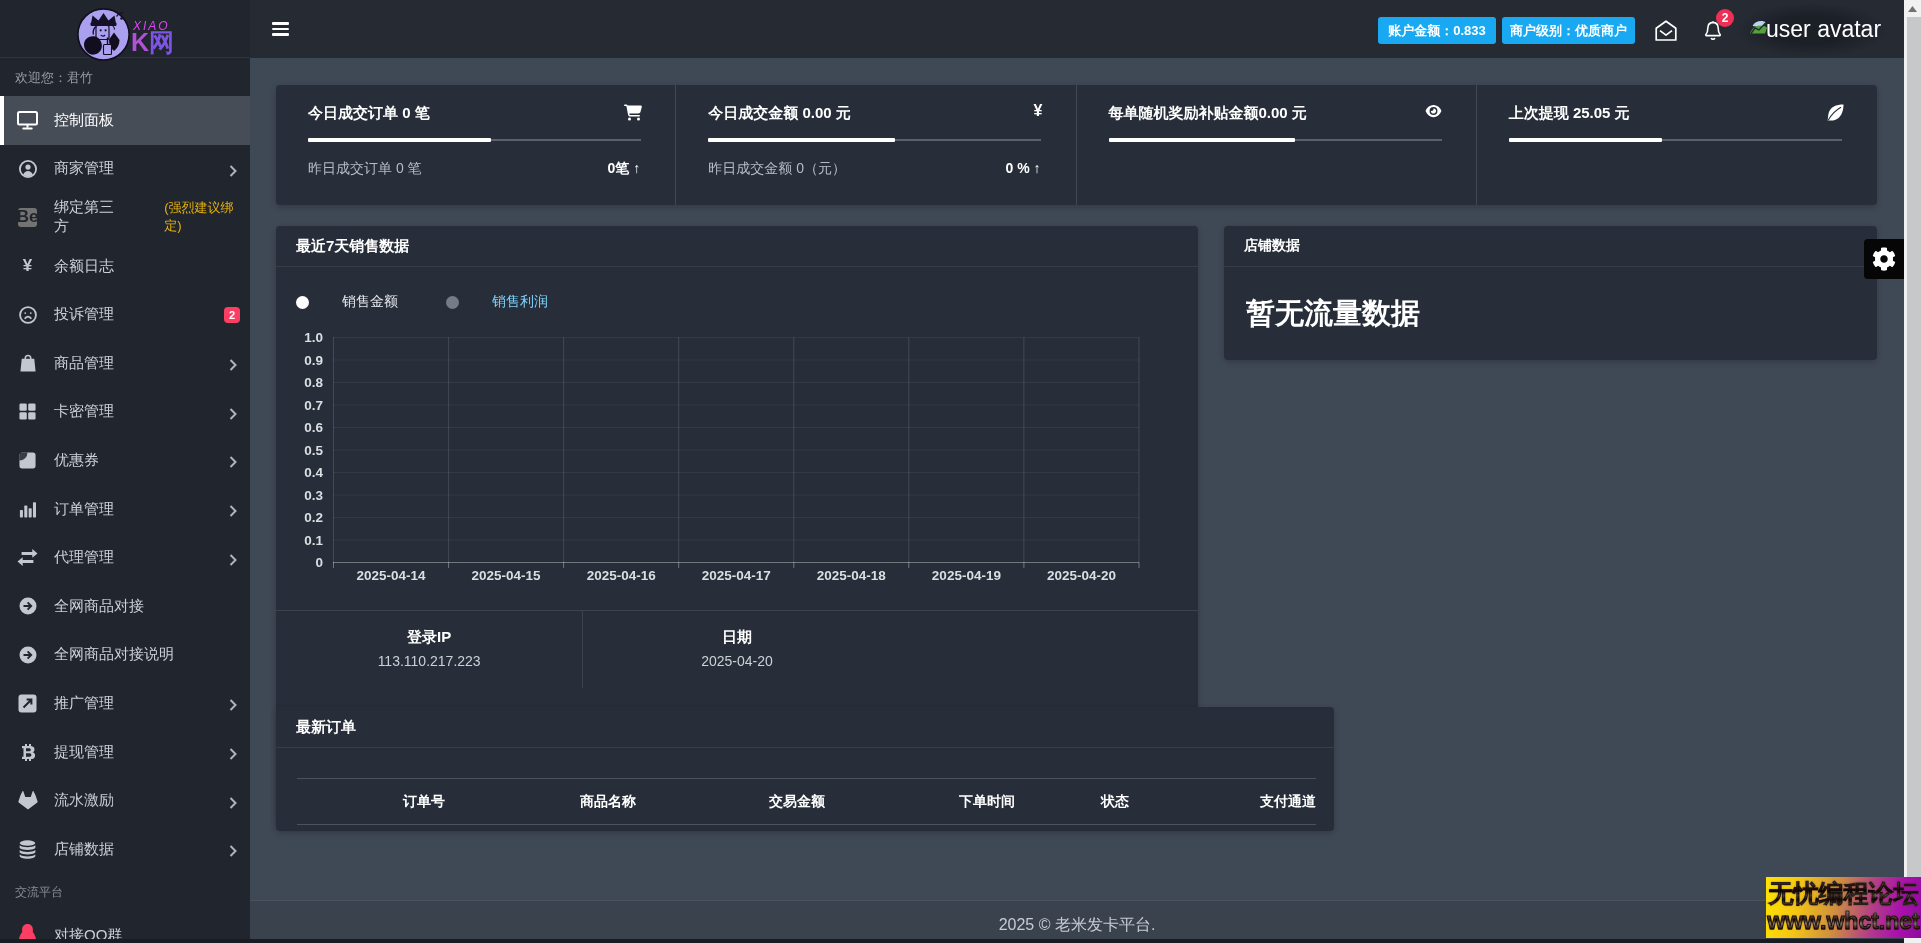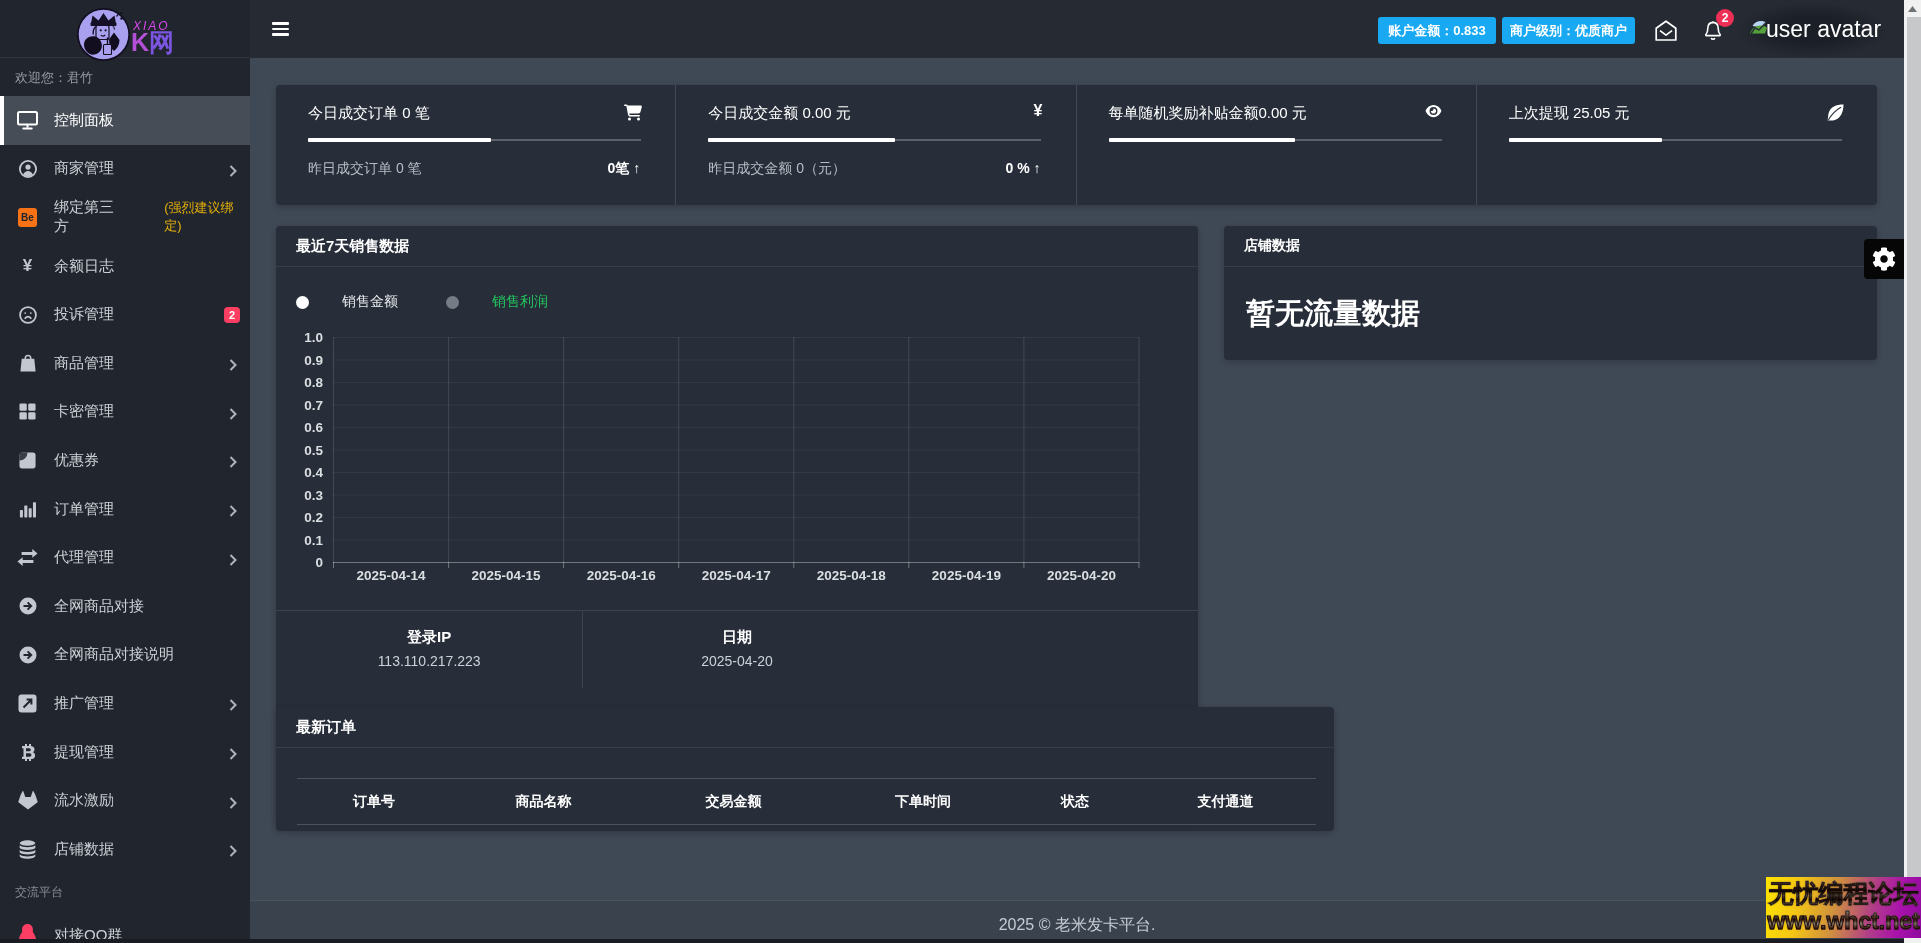--- a/index.html
+++ b/index.html
@@ -32,21 +32,21 @@
 #avatar-text{position:absolute;left:1516px;top:16px;color:#fff;font-size:23px;white-space:nowrap;}
 #brokenimg{position:absolute;left:1499px;top:20px;}
 #bellbadge{position:absolute;left:1466px;top:9px;width:18px;height:18px;border-radius:50%;background:#ee3056;color:#fff;font-size:12px;font-weight:bold;display:flex;align-items:center;justify-content:center;}
 
 .card{position:absolute;background:#272e39;border-radius:4px;box-shadow:0 2px 6px rgba(0,0,0,.2);}
 .card-h{height:41px;border-bottom:1px solid rgba(255,255,255,.08);display:flex;align-items:center;padding-left:20px;color:#fff;font-size:15px;font-weight:bold;}
 
 #stats{left:276px;top:85px;width:1601px;height:120px;display:flex;}
 .scol{width:400.25px;position:relative;border-right:1px solid rgba(255,255,255,.13);}
 .scol:last-child{border-right:none;}
-.stitle{position:absolute;left:32px;top:105px;color:#fff;font-size:15px;font-weight:normal;white-space:nowrap;}
+.stitle{position:absolute;left:32px;top:105px;color:#fff;font-size:15px;font-weight:bold;white-space:nowrap;}
 .sicon{position:absolute;right:33px;top:103px;color:#fff;}
 .sbar{position:absolute;left:32px;top:-31px;width:333px;height:2px;background:rgba(255,255,255,.25);}
 .sbar i{position:absolute;left:0;top:-1px;height:4px;background:#fff;display:block;border-radius:1px;}
 .srow2l{position:absolute;left:32px;top:75px;color:#b6bcc4;font-size:14px;}
 .srow2r{position:absolute;right:35px;top:75px;color:#fff;font-size:14px;font-weight:bold;}
 .stitle,.sicon{top:19px;}
 .sbar{top:54px;}
 
 #chartcard{left:276px;top:226px;width:922px;height:598px;}
 #legend{position:absolute;left:20px;top:66px;height:20px;display:flex;align-items:center;font-size:14px;gap:24px;}
@@ -56,21 +56,21 @@
 .icol{width:307.3px;border-right:1px solid rgba(255,255,255,.1);text-align:center;padding-top:17px;}
 .icol:last-child{border-right:none;}
 .icol h4{color:#fff;font-size:15px;font-weight:bold;margin-bottom:6px;}
 .icol .iv{color:#ccd1d7;font-size:14px;}
 
 #shopcard{left:1224px;top:226px;width:653px;height:134px;}
 #noflow{position:absolute;left:22px;top:68px;color:#fff;font-size:29px;font-weight:bold;}
 
 #orderscard{left:276px;top:707px;width:1058px;height:124px;}
 #otable{position:absolute;left:21px;top:71px;width:1019px;border-collapse:collapse;}
-#otable th{border-top:1px solid rgba(255,255,255,.18);border-bottom:1px solid rgba(255,255,255,.18);color:#fff;font-size:14px;font-weight:bold;text-align:center;height:46px;padding-left:6px;}
+#otable th{border-top:1px solid rgba(255,255,255,.18);border-bottom:1px solid rgba(255,255,255,.18);color:#fff;font-size:14px;font-weight:bold;text-align:right;height:46px;padding-left:6px;}
 
 #footer{position:absolute;left:250px;top:900px;width:1654px;height:43px;background:#3a424e;border-top:1px solid rgba(255,255,255,.09);display:flex;align-items:center;justify-content:center;color:#c6ccd4;font-size:16px;padding-top:6px;}
 
 #gear{position:absolute;left:1864px;top:239px;width:40px;height:40px;background:#060606;border-radius:4px 0 0 4px;display:flex;align-items:center;justify-content:center;z-index:40;}
 
 #sbarTrack{position:absolute;right:0;top:0;width:17px;height:943px;background:#f1f1f1;z-index:50;}
 #sbarThumb{position:absolute;right:0;top:17px;width:14px;height:888px;background:#c6c8ca;}
 #sbarUp{position:absolute;right:0;top:0;width:17px;height:17px;background:#f1f1f1;display:flex;align-items:center;justify-content:center;}
 
 #wm{position:absolute;left:1766px;top:877px;width:155px;height:61px;z-index:60;background:linear-gradient(100deg,#ffe400 0%,#f4c515 22%,#cf8f3f 45%,#b13d88 68%,#a911ac 85%,#8d0b9c 100%);text-align:center;color:#2b130b;}
@@ -115,21 +115,21 @@
     <div class="mitem"><span class="mi">
           <svg width="18" height="18" viewBox="0 0 20 20">
             <circle cx="10" cy="10" r="9" fill="none" stroke="#c3c8d0" stroke-width="2"></circle>
             <circle cx="10" cy="7.8" r="2.9" fill="#c3c8d0"></circle>
             <path d="M4.6 16.4c1.1-2.7 3.1-4.1 5.4-4.1s4.3 1.4 5.4 4.1a9 9 0 01-10.8 0z" fill="#c3c8d0"></path>
           </svg>
         </span>商家管理<span class="chev"><svg width="8" height="12" viewBox="0 0 8 12" fill="none" stroke="#aeb4bc" stroke-width="2">
             <path d="M1.5 1l5 5-5 5"></path>
           </svg></span></div>
     <div class="mitem"><span class="mi">
-          <span style="width:19px;height:19px;background:#f97316;border-radius:3px;color:#21262e;font-size:10px;font-weight:bold;display:flex;align-items:center;justify-content:center;">Be</span>
+          <span style="width:19px;height:19px;background:#737373;border-radius:3px;color:#21262e;font-size:17px;font-weight:bold;display:flex;align-items:center;justify-content:center;">Be</span>
         </span>绑定第三方<span class="redsub">(强烈建议绑定)</span></div>
     <div class="mitem"><span class="mi" style="font-size:17px;font-weight:bold;">¥</span>余额日志</div>
     <div class="mitem"><span class="mi">
           <svg width="18" height="18" viewBox="0 0 20 20" fill="none" stroke="#c3c8d0" stroke-width="2">
             <circle cx="10" cy="10" r="8.8"></circle>
             <circle cx="6.9" cy="7.9" r="1" fill="#c3c8d0" stroke="none"></circle>
             <circle cx="13.1" cy="7.9" r="1" fill="#c3c8d0" stroke="none"></circle>
             <path d="M6.4 14.2c1-1.8 2.3-2.5 3.6-2.5s2.6.7 3.6 2.5"></path>
           </svg>
         </span>投诉管理<span class="mbadge">2</span></div>
@@ -294,21 +294,21 @@
       </div>
   </div>
 </div>
 
 <div class="card" id="chartcard">
   <div class="card-h">最近7天销售数据</div>
   <div id="legend">
     <span class="ldot" style="background:#fff"></span>
       <span style="color:#e6e8eb;margin-right:24px;">销售金额</span>
     <span class="ldot" style="background:#757c86"></span>
-      <span style="color:#22c55e;">销售利润</span>
+      <span style="color:#7dd3fc;">销售利润</span>
   </div>
   <svg id="plot" style="position:absolute;left:0;top:0;" width="922" height="384" font-family="&quot;Liberation Sans&quot;,sans-serif">
     <g stroke="rgba(255,255,255,0.13)" stroke-width="1">
         <line x1="57.5" y1="111" x2="57.5" y2="336"></line>
         <line x1="172.6" y1="111" x2="172.6" y2="336"></line>
         <line x1="287.6" y1="111" x2="287.6" y2="336"></line>
         <line x1="402.7" y1="111" x2="402.7" y2="336"></line>
         <line x1="517.8" y1="111" x2="517.8" y2="336"></line>
         <line x1="632.8" y1="111" x2="632.8" y2="336"></line>
         <line x1="747.9" y1="111" x2="747.9" y2="336"></line>

